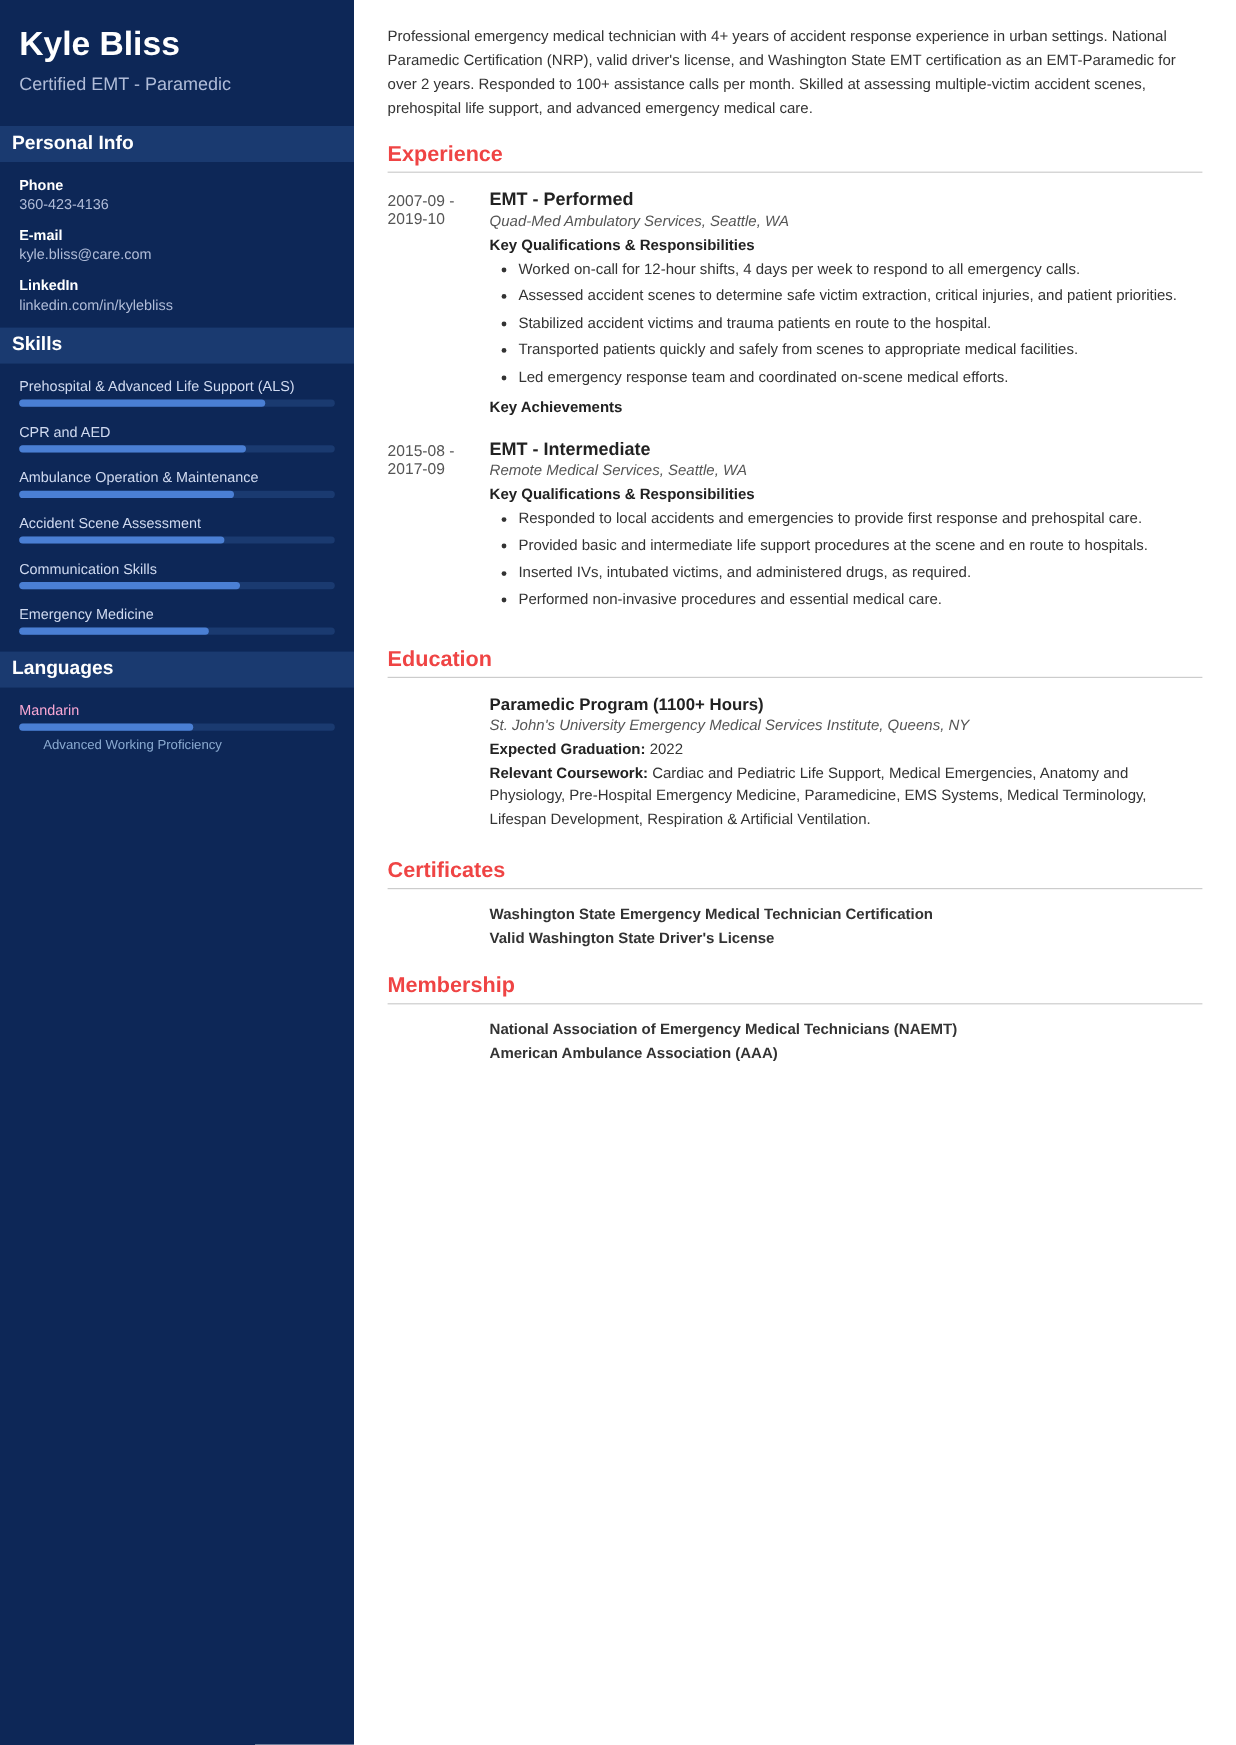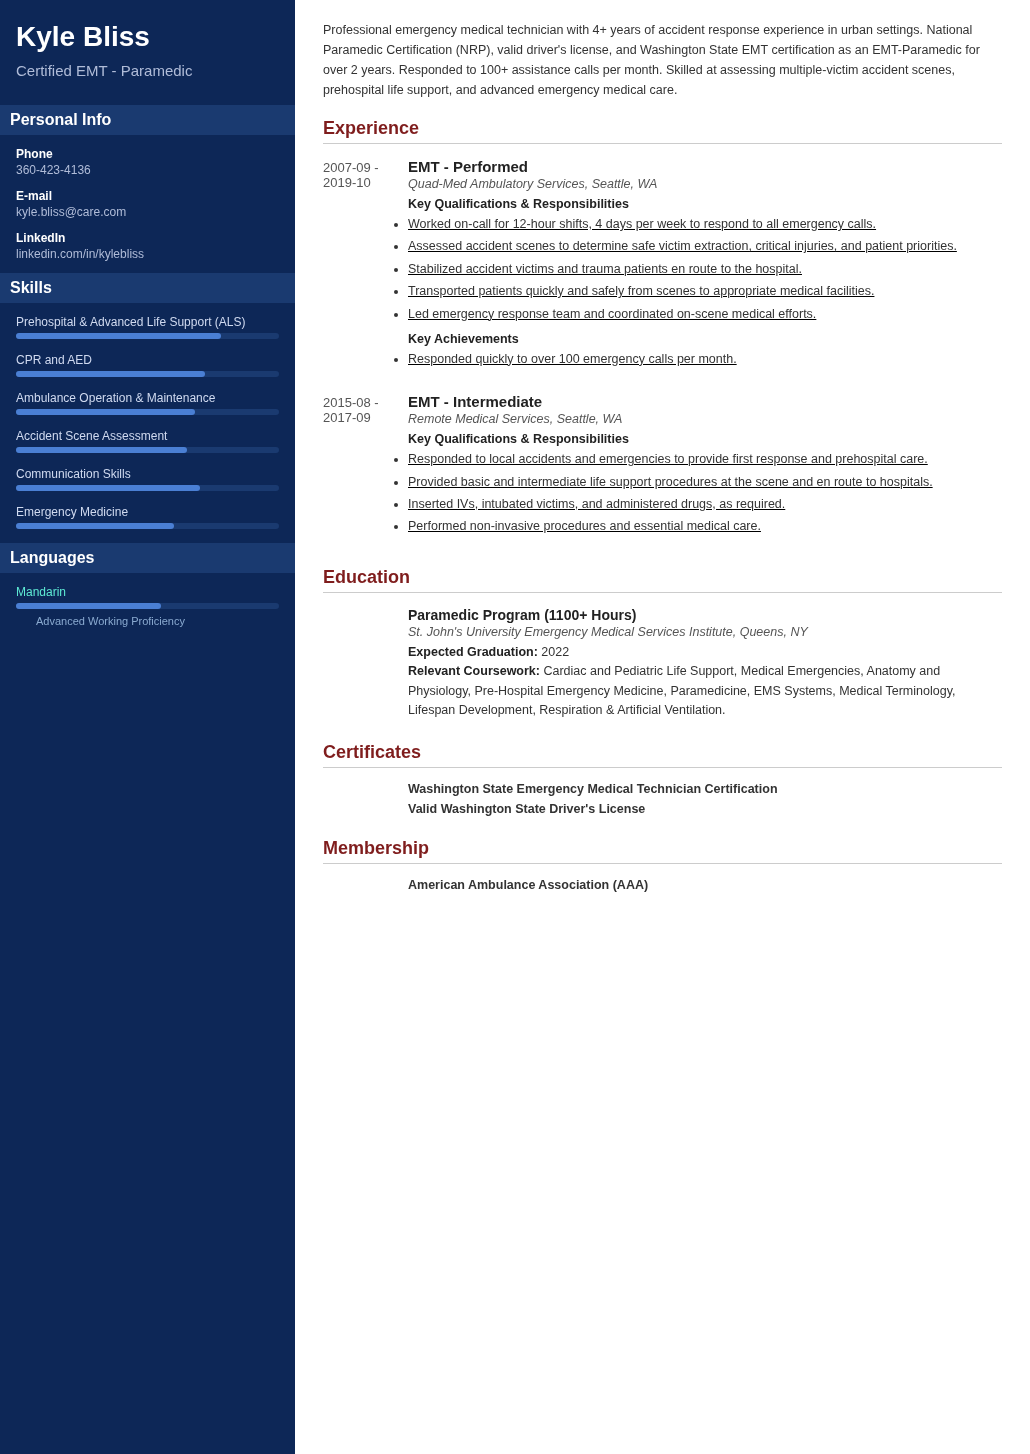--- a/index.html
+++ b/index.html
@@ -76,21 +76,21 @@
       height: 6px;
       border-radius: 3px;
     }
 
     
     .lang-item {
       margin-bottom: 8px;
     }
     .lang-name {
       font-size: 12px;
-      color: #5eead4;
+      color: #f9a8d4;
       margin-bottom: 4px;
     }
     .lang-proficiency {
       font-size: 11px;
       color: #8aaad0;
       margin-top: 6px;
       padding-left: 20px;
     }
 
     
@@ -103,21 +103,21 @@
     .summary-text {
       font-size: 12.5px;
       color: #333;
       line-height: 1.6;
       margin-bottom: 18px;
     }
 
     .section-title {
       font-size: 18px;
       font-weight: bold;
-      color: #7f1d1d;
+      color: #ef4444;
       border-bottom: 1px solid #ccc;
       padding-bottom: 4px;
       margin-bottom: 14px;
     }
 
     .section {
       margin-bottom: 22px;
     }
 
     
@@ -147,23 +147,22 @@
       font-size: 12.5px;
       margin-bottom: 6px;
     }
     .exp-subtitle {
       font-weight: bold;
       font-size: 12.5px;
       margin-bottom: 4px;
       color: #222;
     }
     .exp-list {
-      margin-left: 0;
+      margin-left: 24px;
       margin-bottom: 8px;
-      text-decoration: underline;
     }
     .exp-list li {
       font-size: 12.5px;
       color: #333;
       line-height: 1.55;
       margin-bottom: 3px;
     }
 
     
     .edu-row {
@@ -296,23 +295,20 @@
       <div class="exp-subtitle">Key Qualifications &amp; Responsibilities</div>
       <ul class="exp-list">
               <li>Worked on-call for 12-hour shifts, 4 days per week to respond to all emergency calls.</li>
               <li>Assessed accident scenes to determine safe victim extraction, critical injuries, and patient priorities.</li>
               <li>Stabilized accident victims and trauma patients en route to the hospital.</li>
               <li>Transported patients quickly and safely from scenes to appropriate medical facilities.</li>
               <li>Led emergency response team and coordinated on-scene medical efforts.</li>
             </ul>
 
       <div class="exp-subtitle">Key Achievements</div>
-      <ul class="exp-list">
-              <li>Responded quickly to over 100 emergency calls per month.</li>
-            </ul>
 
     </div>
   </div>
         <div class="exp-row">
     <div class="exp-date">2015-08 -
 2017-09</div>
     <div class="exp-content">
       <div class="exp-job-title">EMT - Intermediate</div>
       <div class="exp-company">Remote Medical Services, Seattle, WA</div>
       <div class="exp-subtitle">Key Qualifications &amp; Responsibilities</div>
@@ -355,17 +351,21 @@
     <div class="cert-value">Valid Washington State Driver's License</div>
   </div>
       </div>
   </div>
 
   <div class="section">
     <div class="section-title">Membership</div>
     <div id="membership-container">
         <div class="cert-row">
     <div class="cert-indent"></div>
+    <div class="cert-value">National Association of Emergency Medical Technicians (NAEMT)</div>
+  </div>
+        <div class="cert-row">
+    <div class="cert-indent"></div>
     <div class="cert-value">American Ambulance Association (AAA)</div>
   </div>
       </div>
   </div>
 </div>
 
 </body></html>

